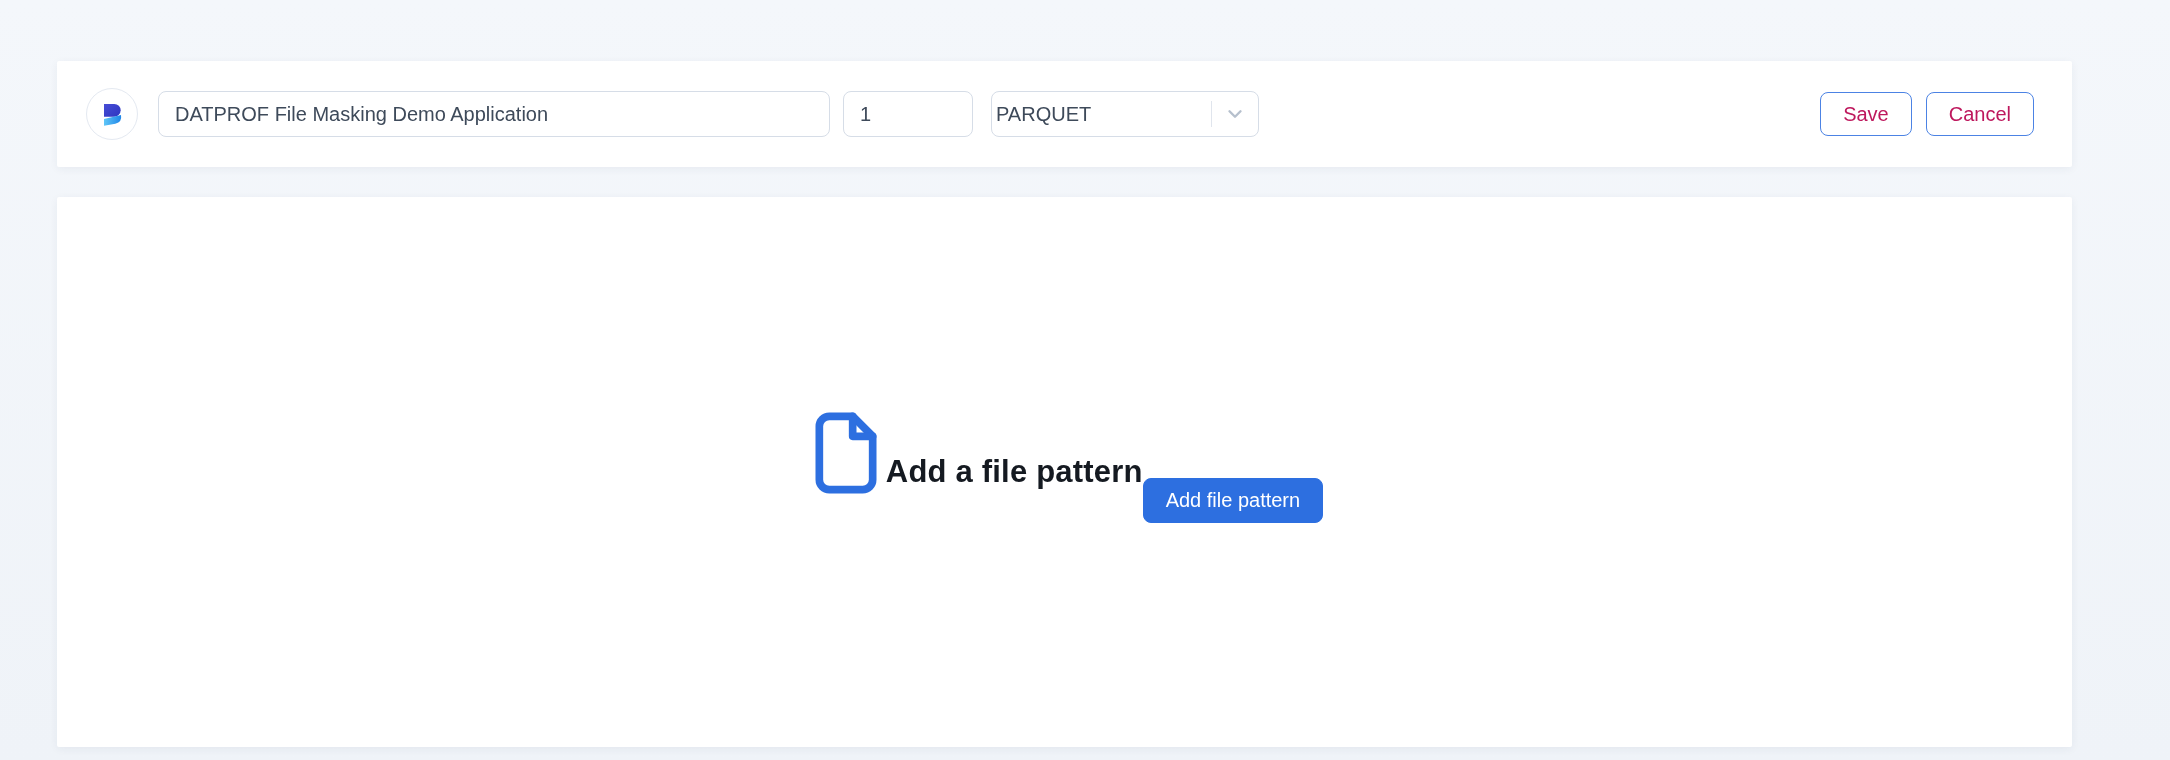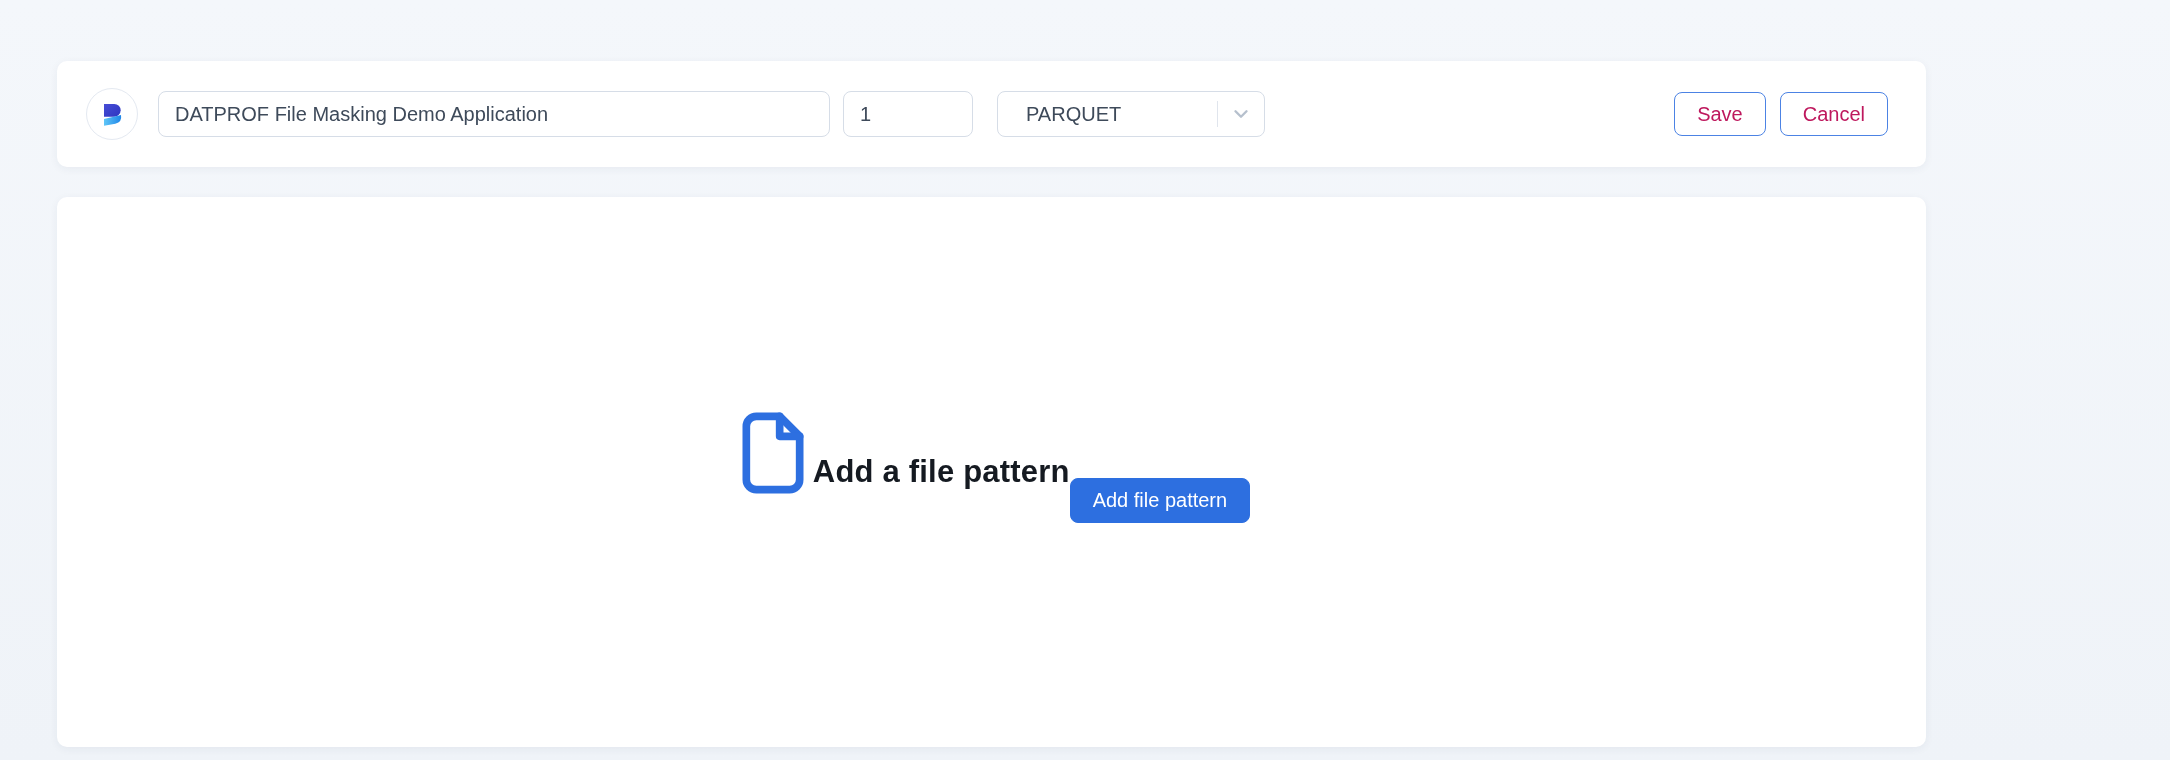--- a/index.html
+++ b/index.html
@@ -6,23 +6,23 @@
   html, body { width: 2170px; height: 760px; }
   body {
     font-family: "Liberation Sans", "DejaVu Sans", sans-serif;
     background: linear-gradient(180deg, #f4f7fb 0%, #eff3f8 100%);
     position: relative;
     overflow: hidden;
   }
   .card {
     position: absolute;
     left: 57px;
-    width: 1869px;
+    width: 2015px;
     background: #ffffff;
-    border-radius: 10px;
+    border-radius: 2px;
     box-shadow: 0 2px 8px rgba(30, 45, 90, 0.06);
   }
   
   .topbar {
     top: 61px;
     height: 106px;
     display: flex;
     align-items: center;
     padding: 0 38px 0 29px;
   }
@@ -42,26 +42,26 @@
     font-size: 20px;
     color: #3e4a5a;
     padding: 0 16px;
     background: #ffffff;
     outline: none;
   }
   .name-input { width: 672px; margin-left: 20px; }
   .version-input { width: 130px; margin-left: 13px; }
   .select {
     width: 268px; height: 46px;
-    margin-left: 24px;
+    margin-left: 18px;
     border: 1px solid #d6dde7;
     border-radius: 8px;
     background: #ffffff;
     display: flex; align-items: center;
-    padding-left: 28px;
+    padding-left: 4px;
     font-size: 20px;
     color: #3e4a5a;
     cursor: pointer;
   }
   .select-value { flex: 1 1 auto; }
   .select-divider {
     width: 1px; height: 26px;
     background: #e0e5ed;
     flex: 0 0 auto;
   }

